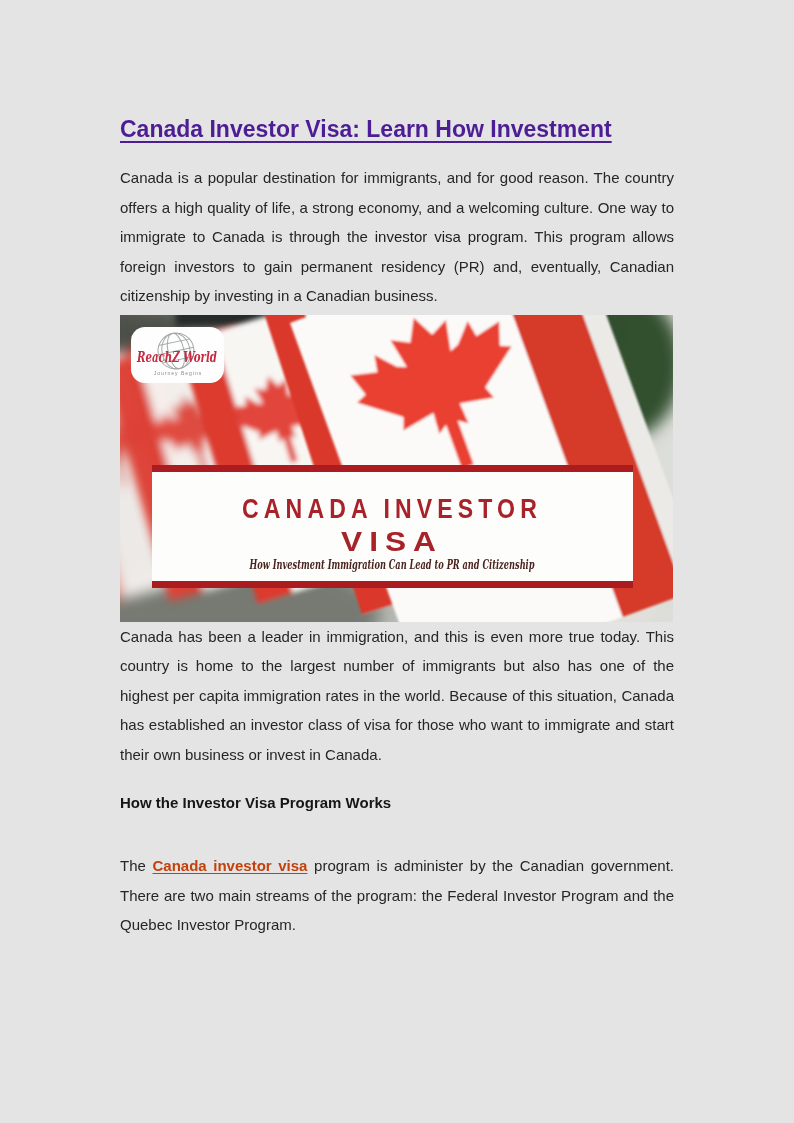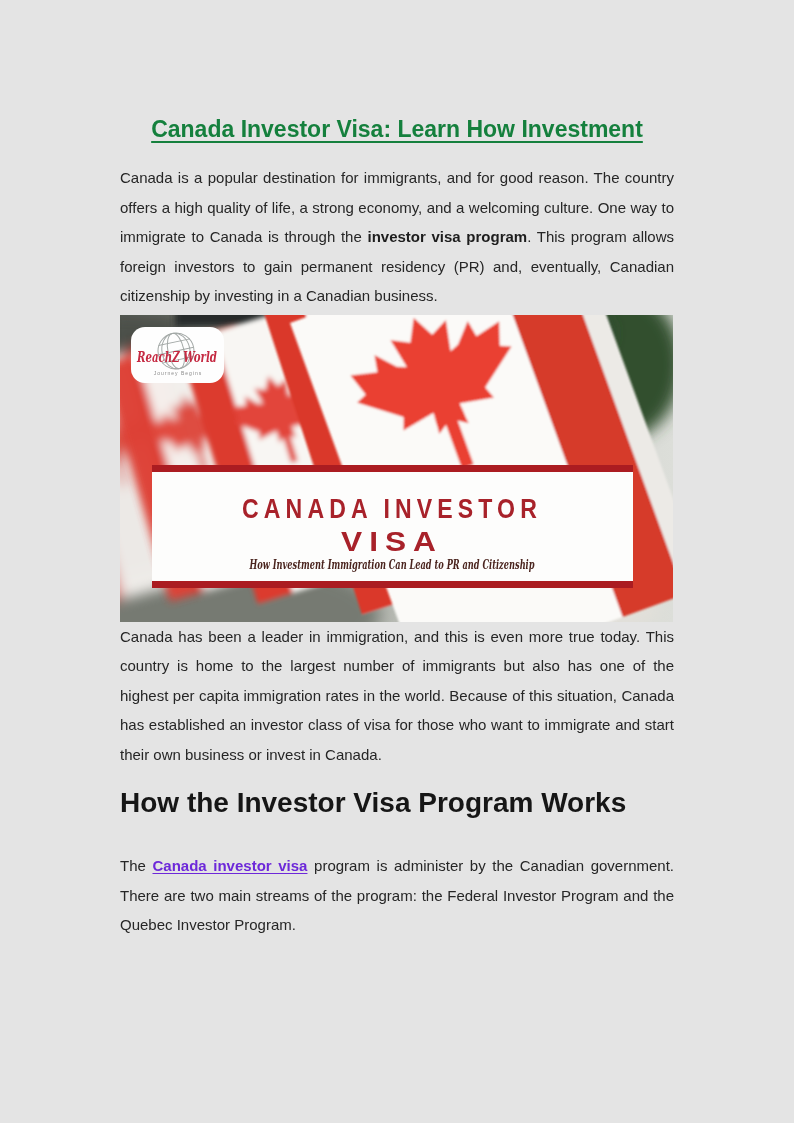--- a/index.html
+++ b/index.html
@@ -7,58 +7,58 @@
     width:794px;height:1123px;
     background:#e4e4e4;
     font-family:"Liberation Sans",sans-serif;
     overflow:hidden;
   }
   .page{position:relative;width:794px;height:1123px;background:#e4e4e4;}
   .content{position:absolute;left:120px;top:0;width:554px;}
 
   .doc-title{
     margin:104px 0 0 0;
-    text-align:center;
+    text-align:left;
     font-size:23px;
     font-weight:bold;
     line-height:50px;
-    color:#15803d;
+    color:#4c1d95;
   }
   .doc-title .tline{display:block;text-decoration:underline;text-underline-offset:4px;}
 
   p.body{
     margin:0;
     font-size:15px;
     line-height:29.5px;
     text-align:justify;
     color:#262626;
   }
   #para-intro{margin-top:9px;}
-  #para-intro b, .inline-bold{font-weight:bold;color:#1d1d1d;}
+  #para-intro b, .inline-bold{font-weight:normal;color:#1d1d1d;}
 
   .figure{
     margin-top:4px;
     width:553px;height:307px;
     position:relative;
   }
   .figure svg{display:block;}
 
   #para-leader{}
 
   .section-heading{
     margin:21px 0 0 0;
-    font-size:28px;
+    font-size:15px;
     font-weight:bold;
     color:#161616;
     line-height:25px;
   }
   #para-program{margin-top:36px;}
 
   a.doc-link{
-    color:#6d28d9;
+    color:#c2410c;
     font-weight:bold;
     text-decoration:underline;
     text-underline-offset:2px;
     cursor:pointer;
   }
 </style>
 </head>
 <body>
 
 <div class="page">

